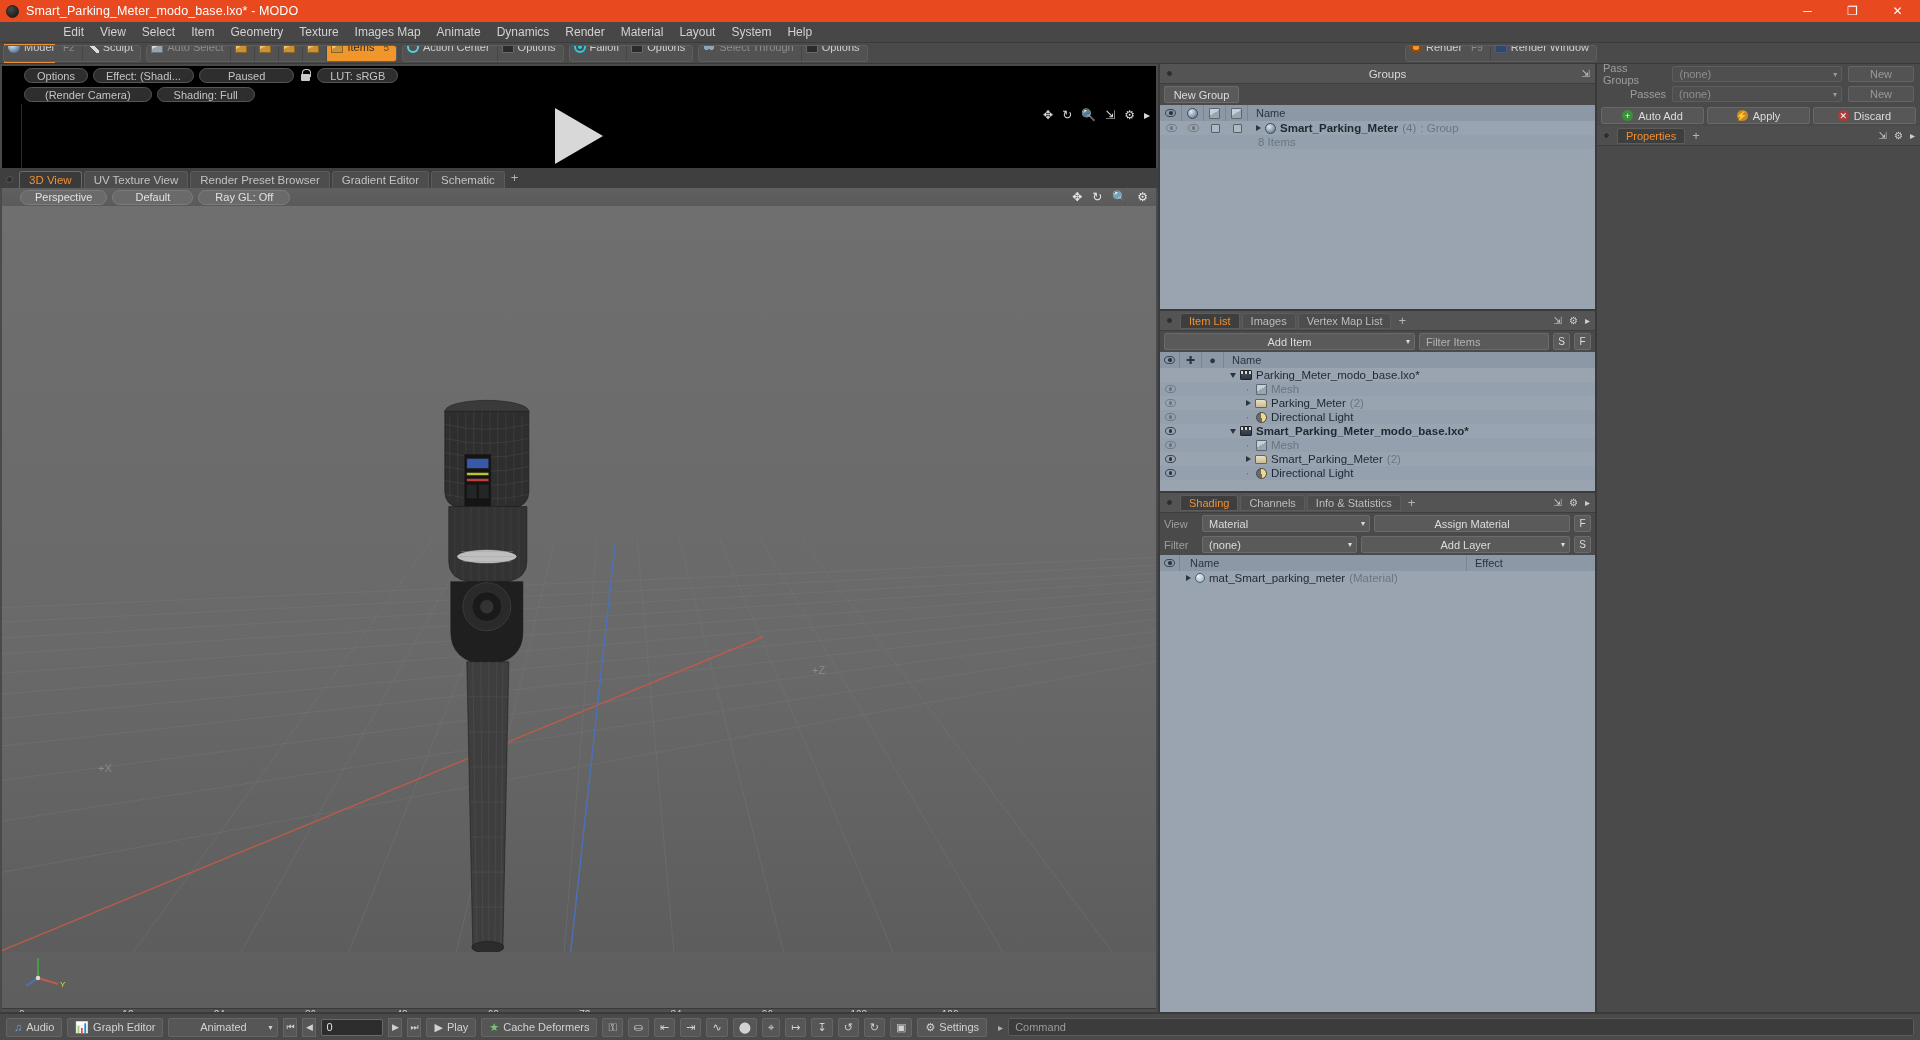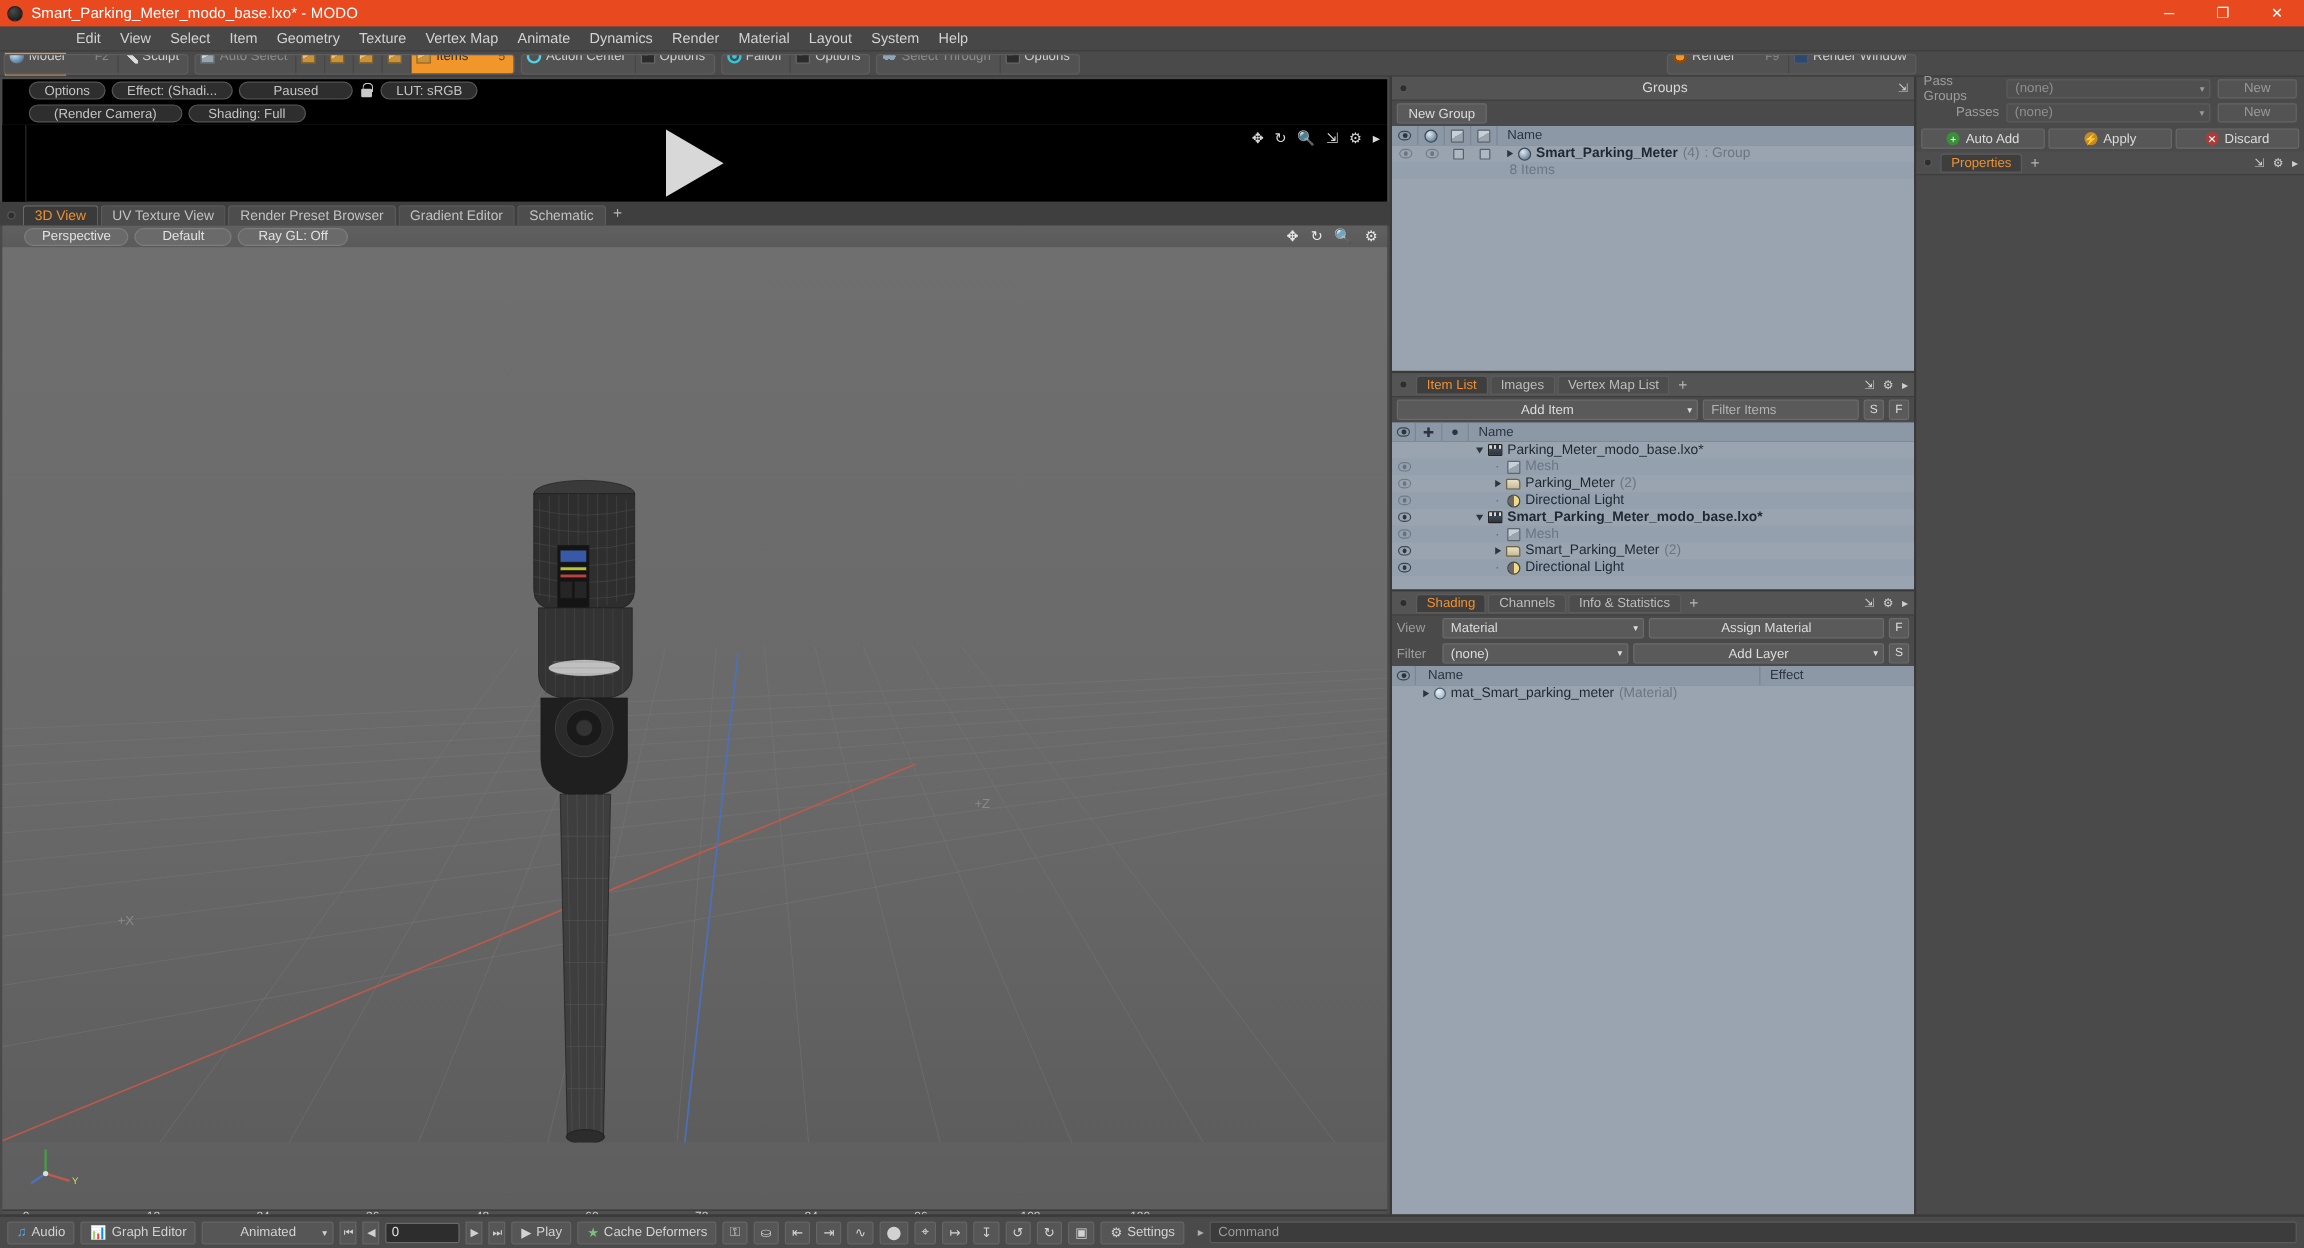--- a/index.html
+++ b/index.html
@@ -37,21 +37,21 @@
   .modebar{ height:21px; background:#4a4a4a; display:flex; align-items:center;
             gap:0px; padding:0 3px; border-bottom:1px solid #393939; }
   .grp{ display:flex; align-items:center; height:17px; background:#525252;
         border:1px solid #5e5e5e; border-radius:3px; margin-right:5px; overflow:hidden; }
   .tb{ display:flex; align-items:center; height:17px; padding:0 7px 12px 4px;
        font-size:11px; color:#cfcfcf; gap:4px; white-space:nowrap;
        border-right:1px solid #454545; }
   .tb:last-child{border-right:none;}
   .tb.dim{ color:#8d8d8d; }
   .tb.on{ background:#f0962a; color:#2a2a2a; }
-  .tb .key{ color:#8a8a8a; font-size:10px; margin-left:21px; }
+  .tb .key{ color:#8a8a8a; font-size:10px; margin-left:5px; }
   .ic{ width:12px; height:12px; flex:none; display:inline-block; }
   .ic.sphere{ border-radius:50%; background:radial-gradient(circle at 35% 28%,#e8f4ff,#6a8fae 60%,#3d5a75); }
   .ic.cube{ background:linear-gradient(150deg,#cfd6dc 0 45%,#97a3ad 45% 100%); border:1px solid #6a737a; }
   .ic.cubeo{ background:linear-gradient(150deg,#f3c26a 0 45%,#c8913a 45% 100%); border:1px solid #8a6522; }
   .ic.pen{ background:linear-gradient(45deg,transparent 40%,#dcdcdc 41% 59%,transparent 60%); }
   .ic.target{ border:2px solid #4fd3e8; border-radius:50%; }
   .ic.falloff{ border:2px solid #2ec9dd; border-radius:50%;
                box-shadow:inset 0 0 0 2px #4a4a4a, inset 0 0 0 4px #2ec9dd; }
   .ic.sq{ background:#2b2b2b; border:1px solid #6a6a6a; border-radius:1px; position:relative; }
   .ic.sq:after{content:"";position:absolute;left:1px;top:1px;width:4px;height:3px;background:#9aa;}
@@ -204,21 +204,21 @@
   </div>
 
   <div class="menubar">
     <div class="menuitem active">File</div>
     <div class="menuitem">Edit</div>
     <div class="menuitem">View</div>
     <div class="menuitem">Select</div>
     <div class="menuitem">Item</div>
     <div class="menuitem">Geometry</div>
     <div class="menuitem">Texture</div>
-    <div class="menuitem">Vertex Map</div>
+    <div class="menuitem">Images Map</div>
     <div class="menuitem">Animate</div>
     <div class="menuitem">Dynamics</div>
     <div class="menuitem">Render</div>
     <div class="menuitem">Material</div>
     <div class="menuitem">Layout</div>
     <div class="menuitem">System</div>
     <div class="menuitem">Help</div>
   </div>
 
   <div class="modebar">

